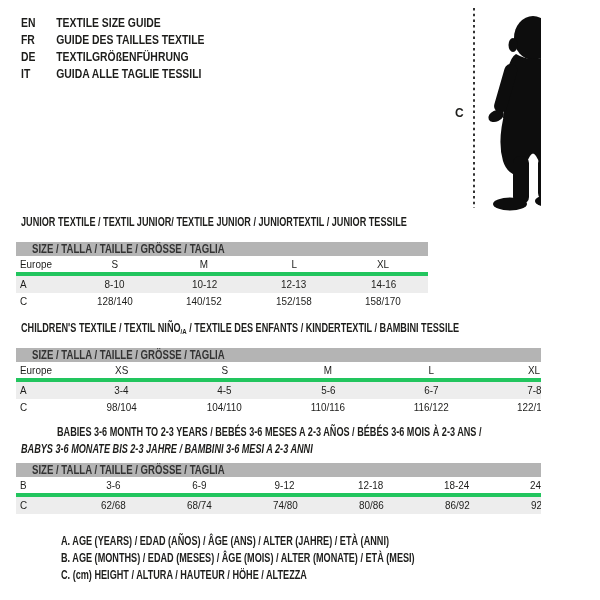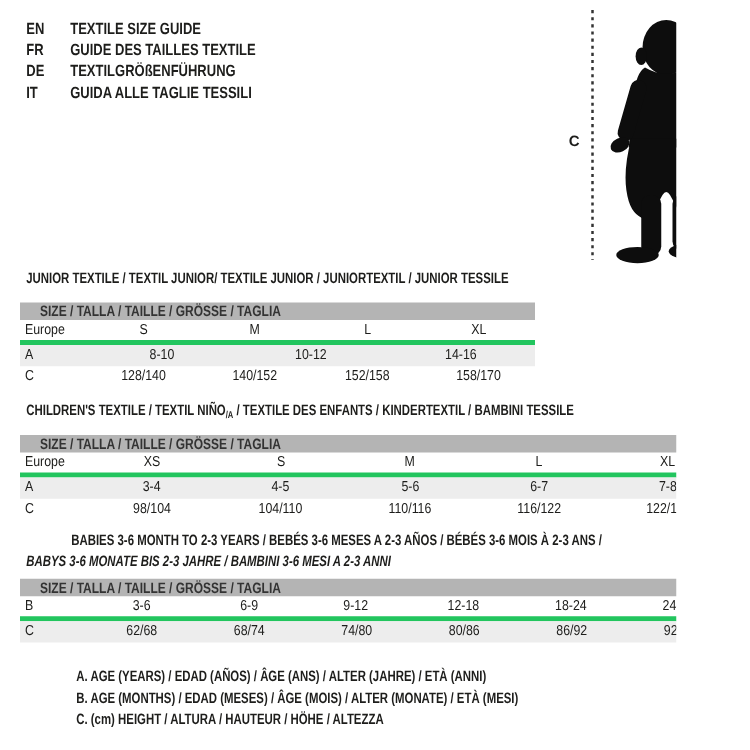--- a/index.html
+++ b/index.html
@@ -78,20 +78,21 @@
       <div class="lbl"><span class="cellc">Europe</span></div>
       <div class="cell"><span class="cellc">S</span></div>
       <div class="cell"><span class="cellc">M</span></div>
       <div class="cell"><span class="cellc">L</span></div>
       <div class="cell"><span class="cellc">XL</span></div>
     </div>
     <div class="trow r-alt">
       <div class="lbl"><span class="cellc">A</span></div>
       <div class="cell"><span class="cellc">8-10</span></div>
       <div class="cell"><span class="cellc">10-12</span></div>
+      <div class="cell"><span class="cellc">12-13</span></div>
       <div class="cell"><span class="cellc">14-16</span></div>
     </div>
     <div class="trow">
       <div class="lbl"><span class="cellc">C</span></div>
       <div class="cell"><span class="cellc">128/140</span></div>
       <div class="cell"><span class="cellc">140/152</span></div>
       <div class="cell"><span class="cellc">152/158</span></div>
       <div class="cell"><span class="cellc">158/170</span></div>
     </div>
   </div>

